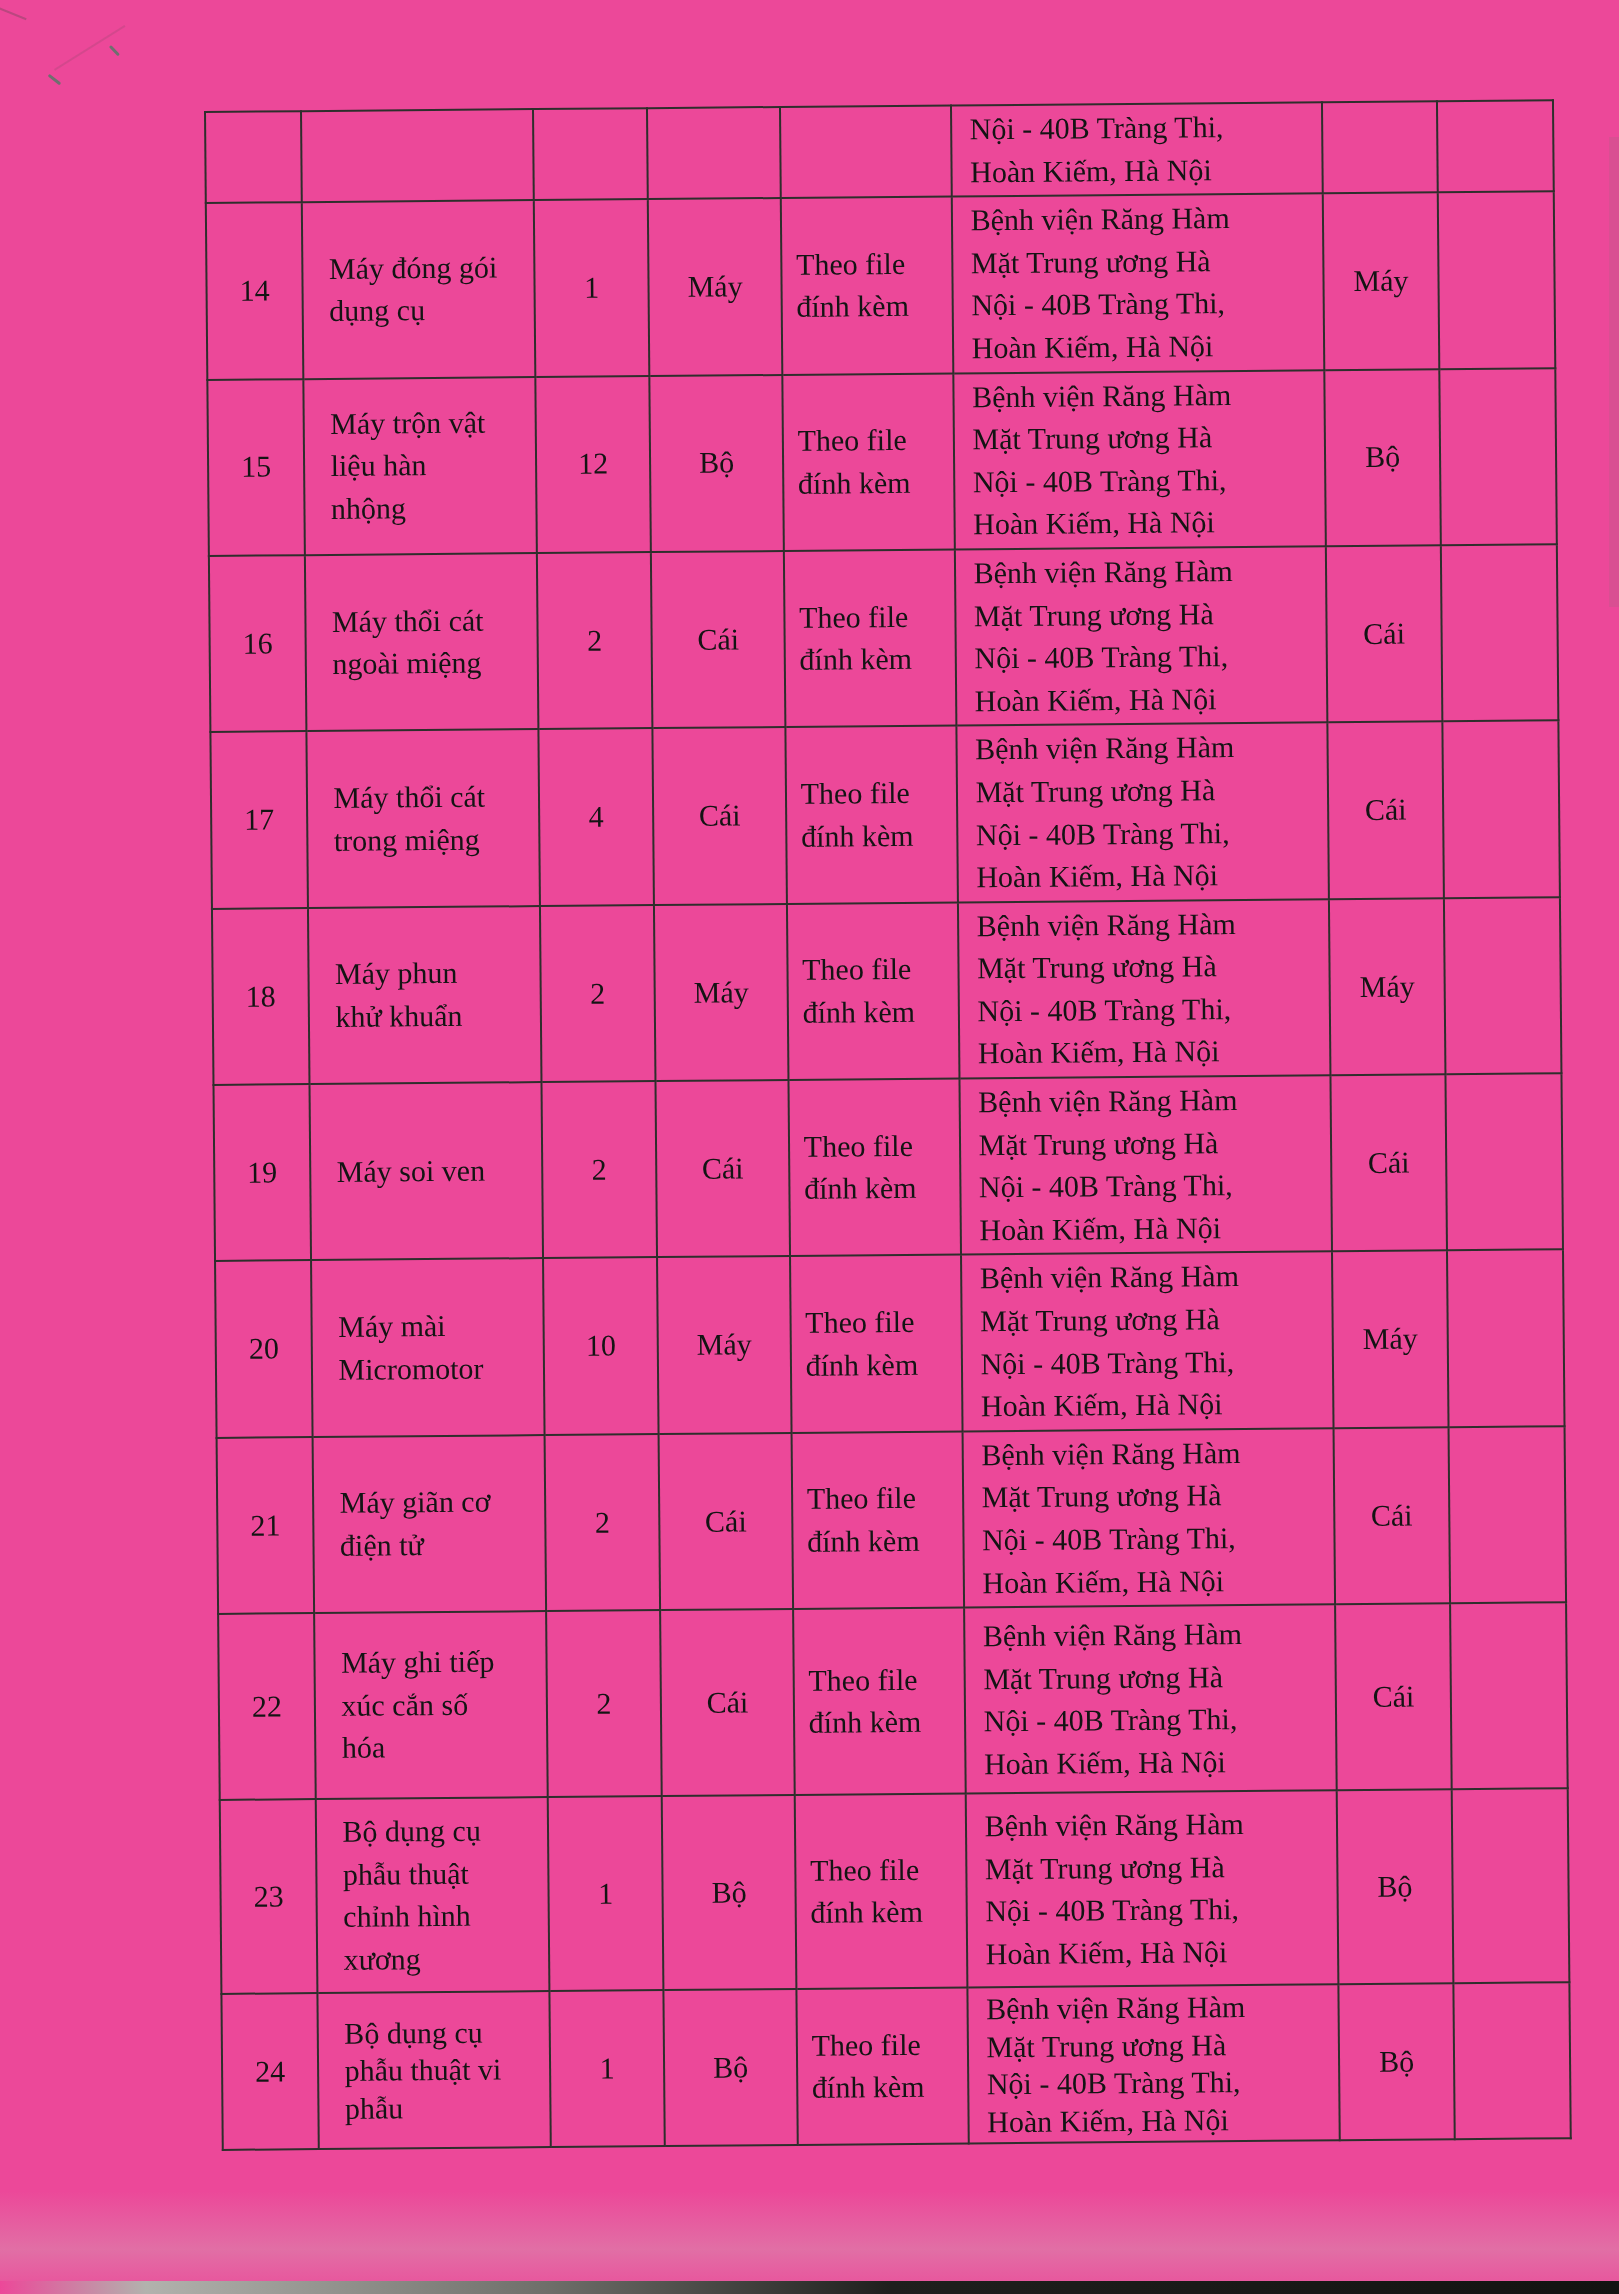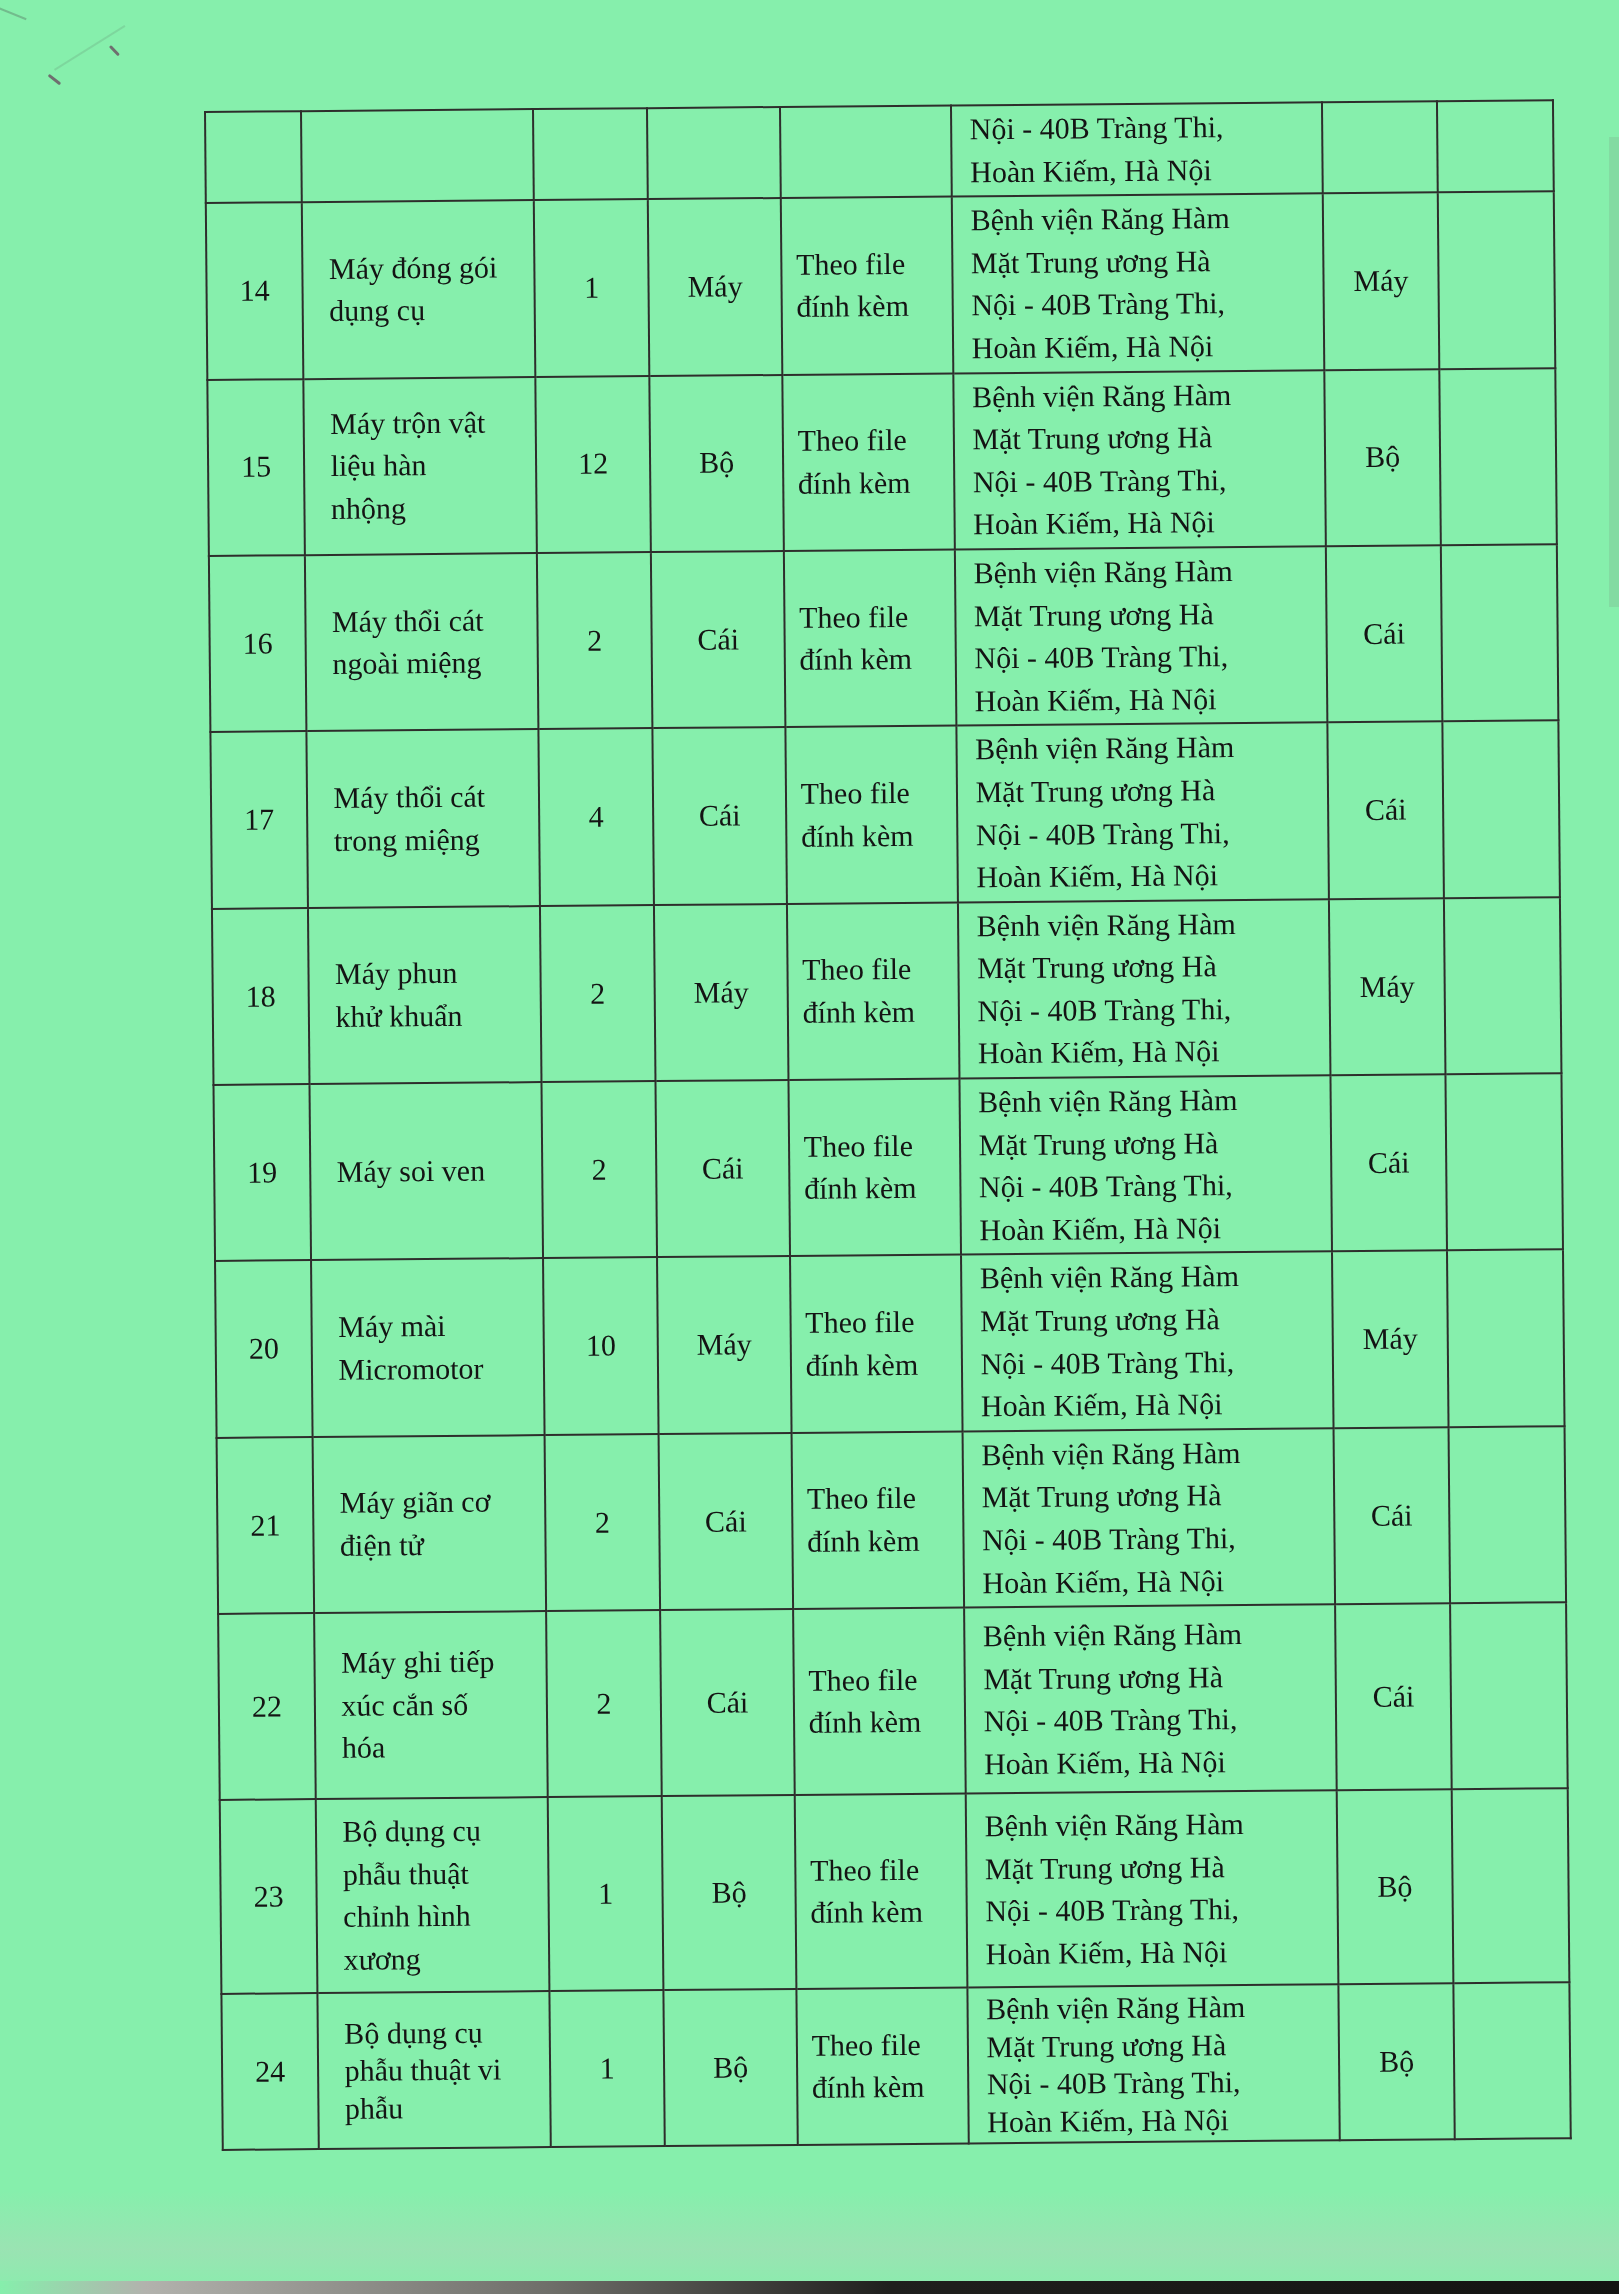--- a/index.html
+++ b/index.html
@@ -1,19 +1,19 @@
 <!DOCTYPE html>
 <html><head>
 <meta charset="utf-8">
 <style>
   html,body{margin:0;padding:0;background:#e8e8e4;}
   .page{
     position:relative;
     width:1619px;height:2295px;
-    background:#86efac;
+    background:#ec4899;
     overflow:hidden;
     font-family:"Liberation Serif","DejaVu Serif",serif;
     color:#141414;
   }
   .sheet-skew{
     position:absolute;left:204px;top:111px;
     transform:rotate(-0.5deg);
     transform-origin:0 0;
   }
   table.doc-table{

